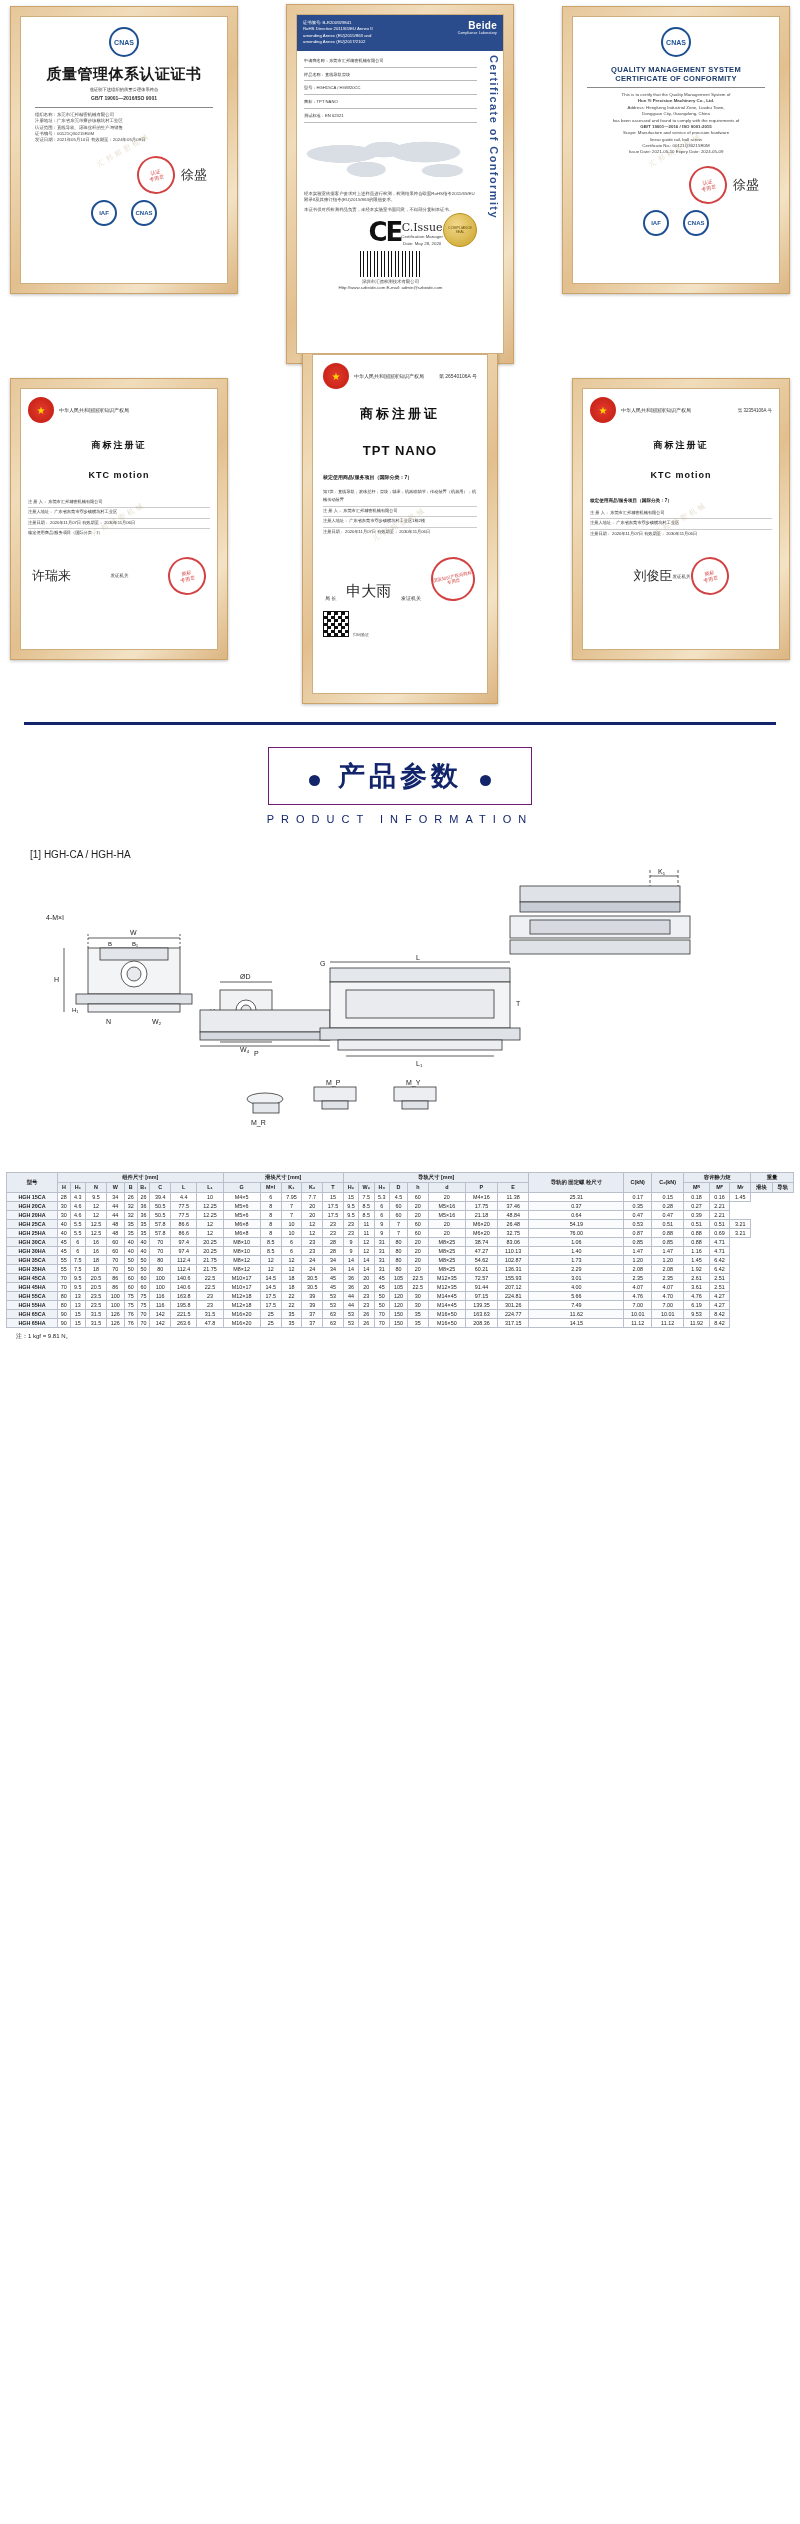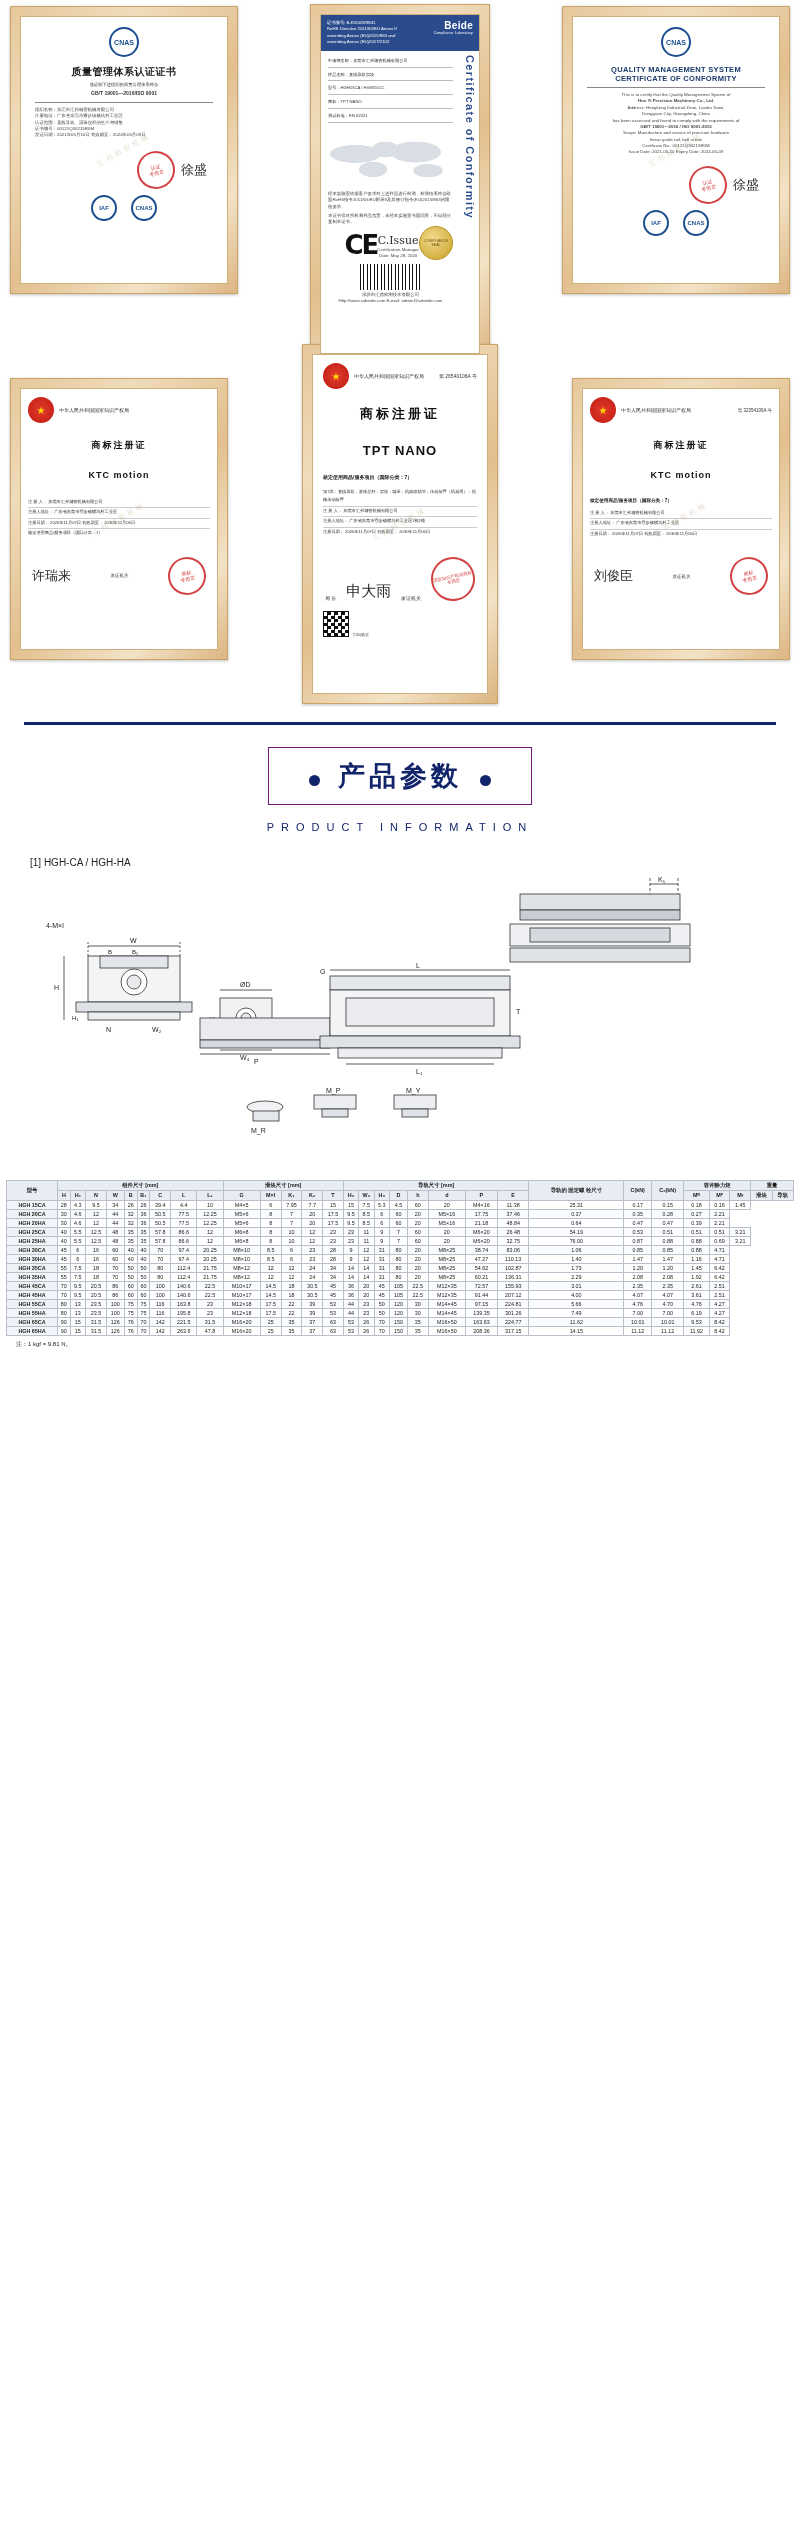--- a/index.html
+++ b/index.html
@@ -22,26 +22,26 @@
     box-shadow:0 1px 3px rgba(0,0,0,.25);
   }
   .frame-inner {
     background:#ffffff;
     border:1px solid #cfae7d;
     position:relative;
     overflow:hidden;
   }
   .side { width:228px; }
   .side .frame-inner { height:268px; padding:8px 6px; }
-  .center { width:180px; margin-top:-2px; }
+  .center { width:228px; margin-top:-2px; }
   .center .frame-inner { height:340px; padding:0; }
 
   
   .cz { font-size:4.4px; color:#444; line-height:1.45; }
-  .c-title-cn { font-size:10px; font-weight:bold; color:#1a1a1a; letter-spacing:.5px; text-align:center;}
+  .c-title-cn { font-size:15px; font-weight:bold; color:#1a1a1a; letter-spacing:.5px; text-align:center;}
   .c-sub-cn { font-size:4.3px; color:#333; text-align:center; margin-top:3px; line-height:1.5;}
   .c-title-en { font-size:7.5px; font-weight:bold; color:#1b3a6b; text-align:center; letter-spacing:.3px;}
   .seal-ring {
     width:30px;height:30px;border-radius:50%;border:2px solid #1d4f91;
     display:flex;align-items:center;justify-content:center;color:#1d4f91;
     font-size:7px;font-weight:bold;margin:0 auto;
   }
   .hr-thin { height:1px;background:#888; margin:4px 8px; }
   .badge-row { display:flex; justify-content:center; gap:14px; margin-top:6px; }
   .badge-o {
@@ -111,21 +111,21 @@
       repeating-conic-gradient(#111 0 25%, #fff 0 50%) 0 0/7px 7px; border:1px solid #111;}
 
   
   .divider { border-top:3px solid #12256b; margin:18px 24px 0 24px; }
   .pi-wrap { text-align:center; padding:22px 0 10px 0; }
   .pi-box {
     display:inline-block; border:1px solid #701a75; padding:10px 26px; position:relative;
   }
   .pi-title { font-size:27px; font-weight:bold; color:#12256b; letter-spacing:4px; }
   .pi-dot { display:inline-block; width:11px;height:11px;border-radius:50%;background:#12256b; vertical-align:middle; margin:0 14px;}
-  .pi-sub { font-size:11px; color:#12256b; letter-spacing:7px; margin-top:16px; }
+  .pi-sub { font-size:11px; color:#12256b; letter-spacing:7px; margin-top:8px; }
 
   
   .drawing { position:relative; padding:6px 20px 8px 20px; }
   .dim-head-1 { font-size:11px; color:#222; margin-left:10px; }
   .dim-head-2 { font-size:10px; color:#222; margin:8px 0 0 10px; }
   svg { display:block; }
 
   
   .tbl-wrap { padding:4px 6px 0 6px; }
   table { border-collapse:collapse; width:100%; font-size:5.4px; }
@@ -306,21 +306,21 @@
               <div style="font-size:5px;color:#333">中华人民共和国国家知识产权局</div>
             </div>
             <div style="font-size:4.5px;color:#333">第 32354106A 号</div>
           </div>
           <div class="tm-title-sm" style="margin-top:16px">商标注册证</div>
           <div style="text-align:center;margin:18px 0;font-size:9px;font-weight:bold;color:#111;letter-spacing:1px">KTC motion</div>
           <div style="font-size:4.6px;font-weight:bold;color:#222;margin-top:10px">核定使用商品/服务项目（国际分类：7）</div>
           <div class="tm-line" style="margin-top:6px">注 册 人： 东莞市汇邦精密机械有限公司</div>
           <div class="tm-line">注册人地址： 广东省东莞市寮步镇横坑村工业区</div>
           <div class="tm-line" style="border:none">注册日期： 2020年11月07日    有效期至： 2030年11月06日</div>
-          <div style="display:flex;justify-content:space-between;align-items:center;margin-top:18px;padding:0 4px">
+          <div style="display:flex;justify-content:center;align-items:center;margin-top:18px;padding:0 4px">
             <div class="sig">刘俊臣</div>
             <div style="font-size:4.5px;color:#333">发证机关</div>
             <div class="redseal">商标<br>专用章</div>
           </div>
         </div>
       </div>
     </div>
   </div>
 
   <div class="divider"></div>

